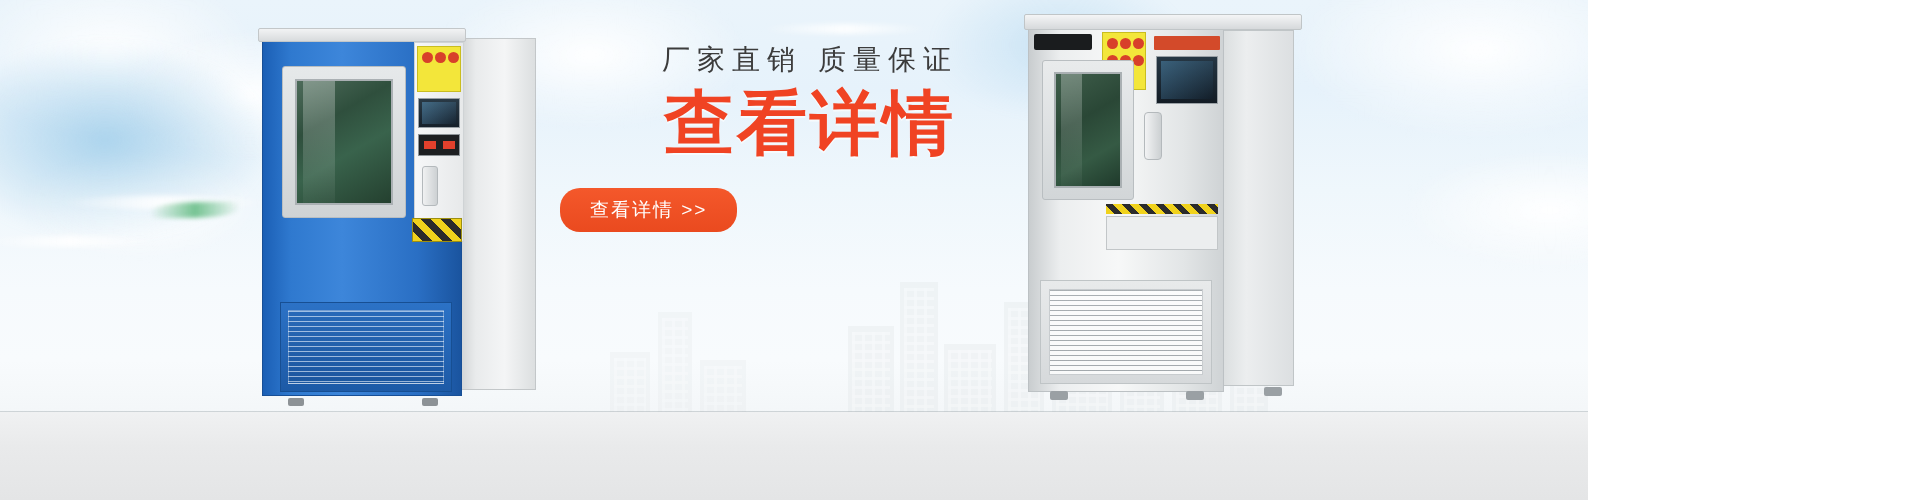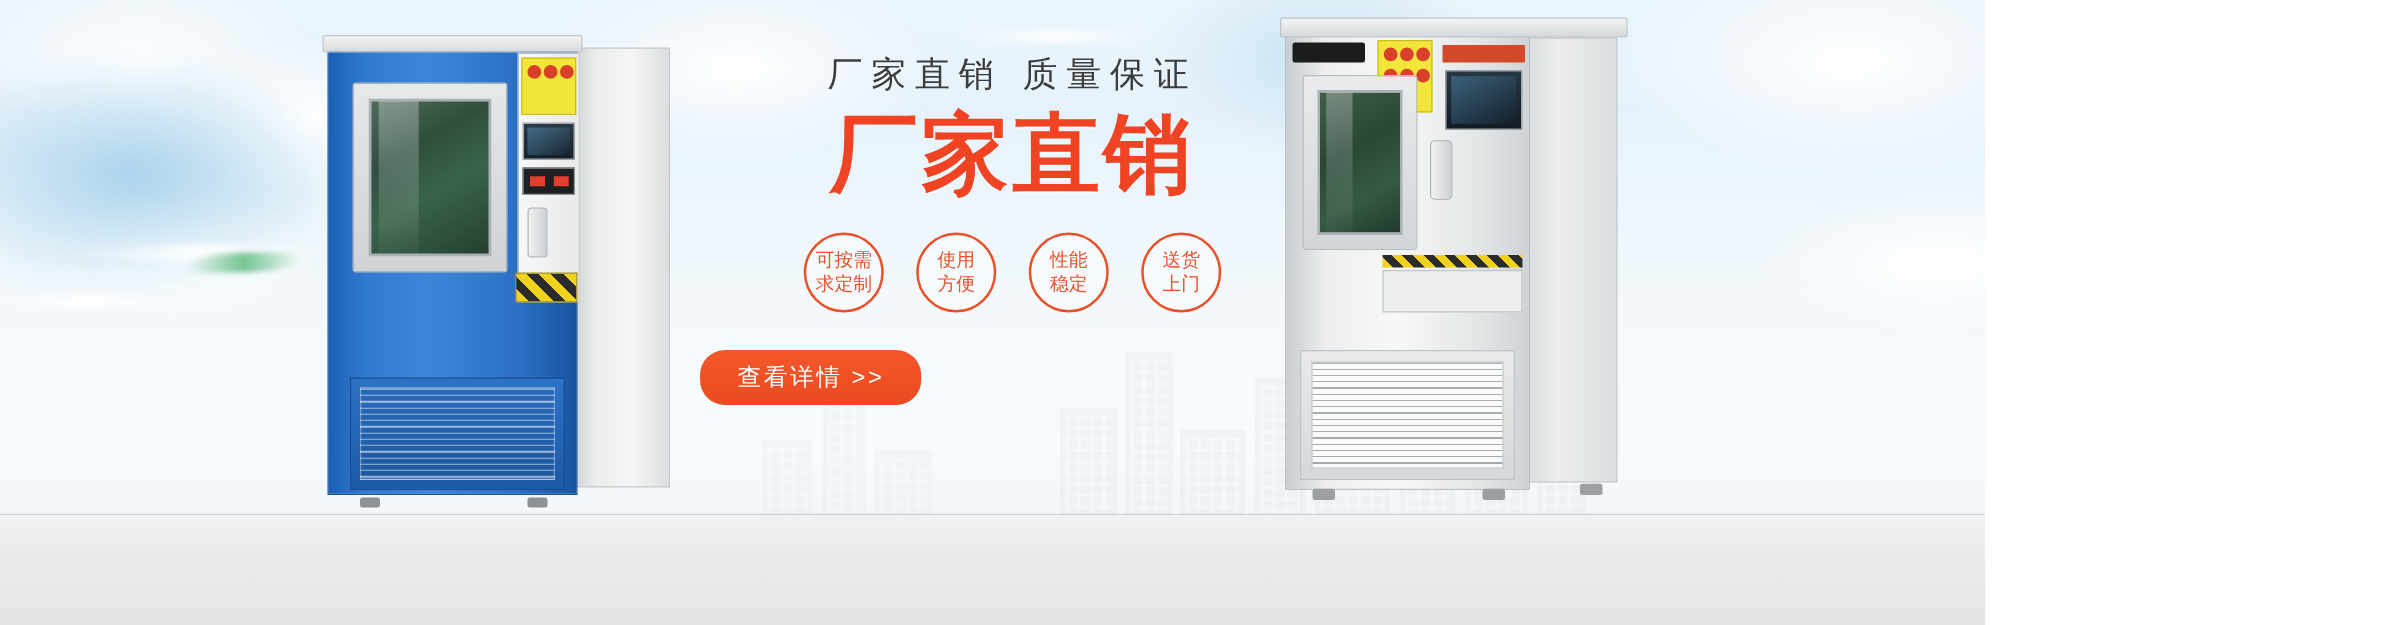--- a/index.html
+++ b/index.html
@@ -376,40 +376,22 @@
     </div>
     <div class="cr-foot" style="left:22px;"></div>
     <div class="cr-foot" style="left:158px;"></div>
     <div class="cr-foot" style="left:236px; bottom:4px;"></div>
   </div>
 
   <div class="content">
 
     <div class="tagline">厂家直销  质量保证</div>
 
-    <div class="headline">厂家直销</div>
-
-
-    <div class="badges">
-      <div class="badge">
-        <span>可按需</span>
-        <span>求定制</span>
-      </div>
-      <div class="badge">
-        <span>使用</span>
-        <span>方便</span>
-      </div>
-      <div class="badge">
-        <span>性能</span>
-        <span>稳定</span>
-      </div>
-      <div class="badge">
-        <span>送货</span>
-        <span>上门</span>
-      </div>
-    </div>
+    <div class="headline">查看详情</div>
+
+
 
     <div class="cta-wrap">
       <button class="cta">查看详情 &gt;&gt;</button>
     </div>
 
   </div>
 </div>
 
 </body></html>

